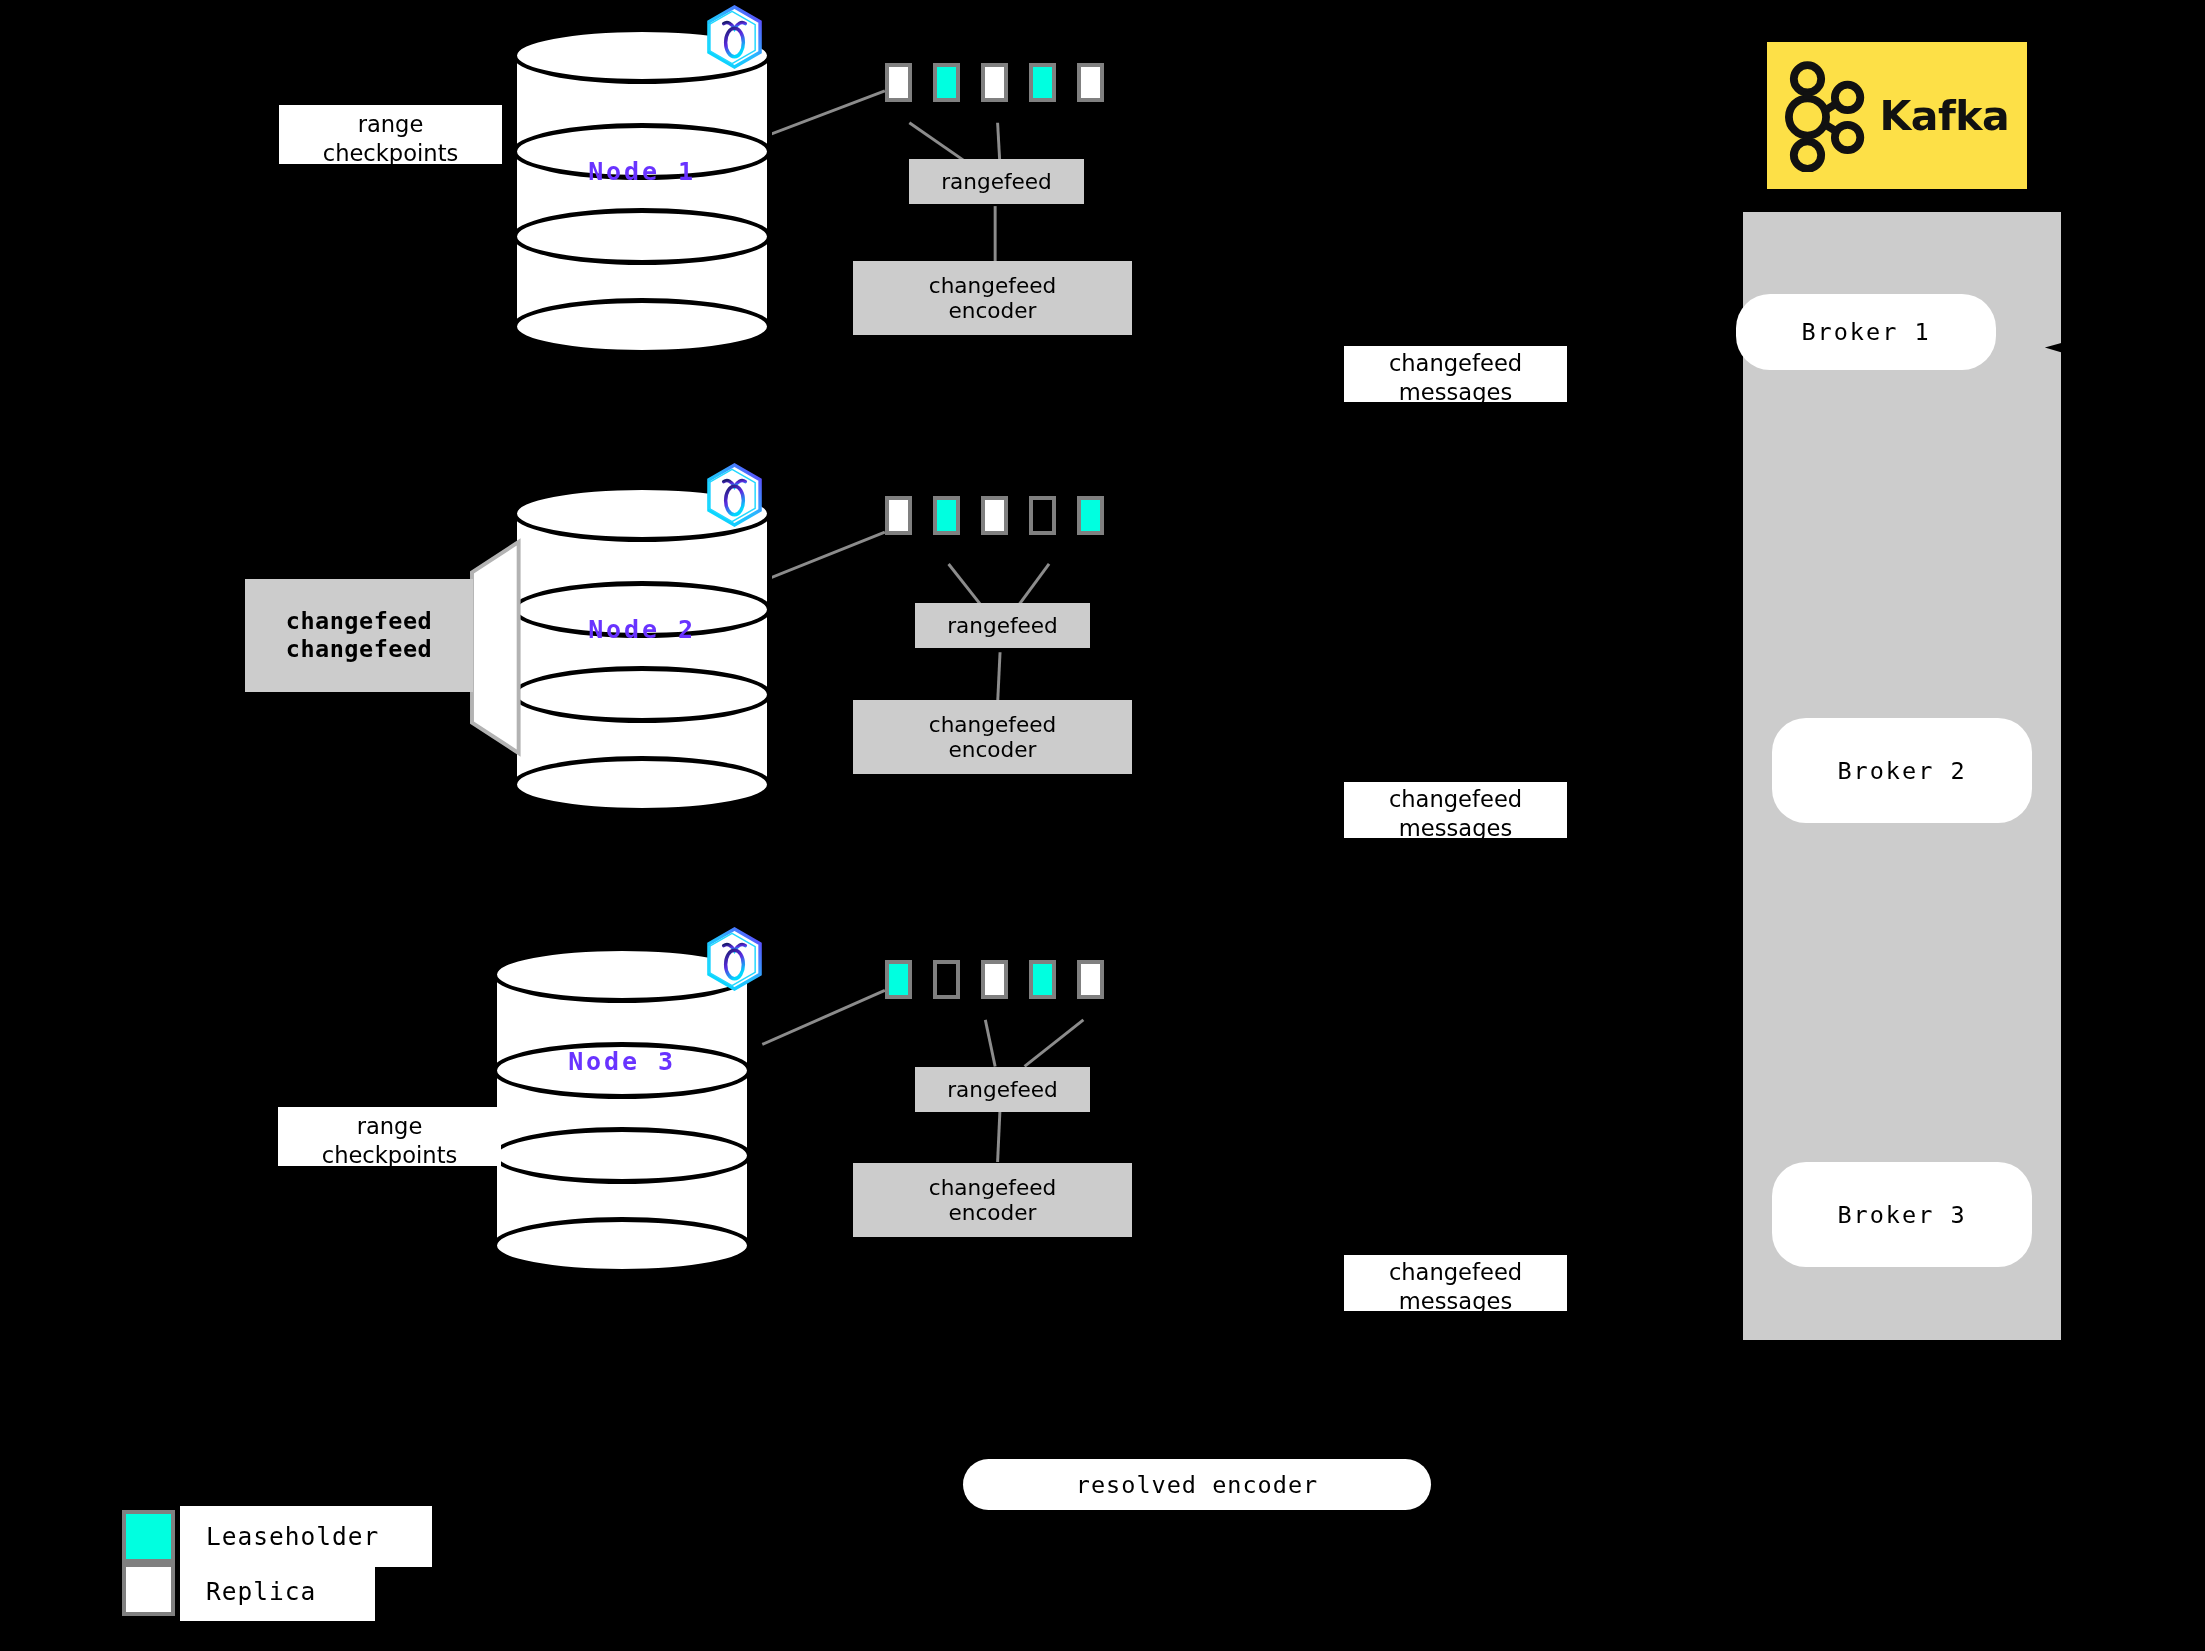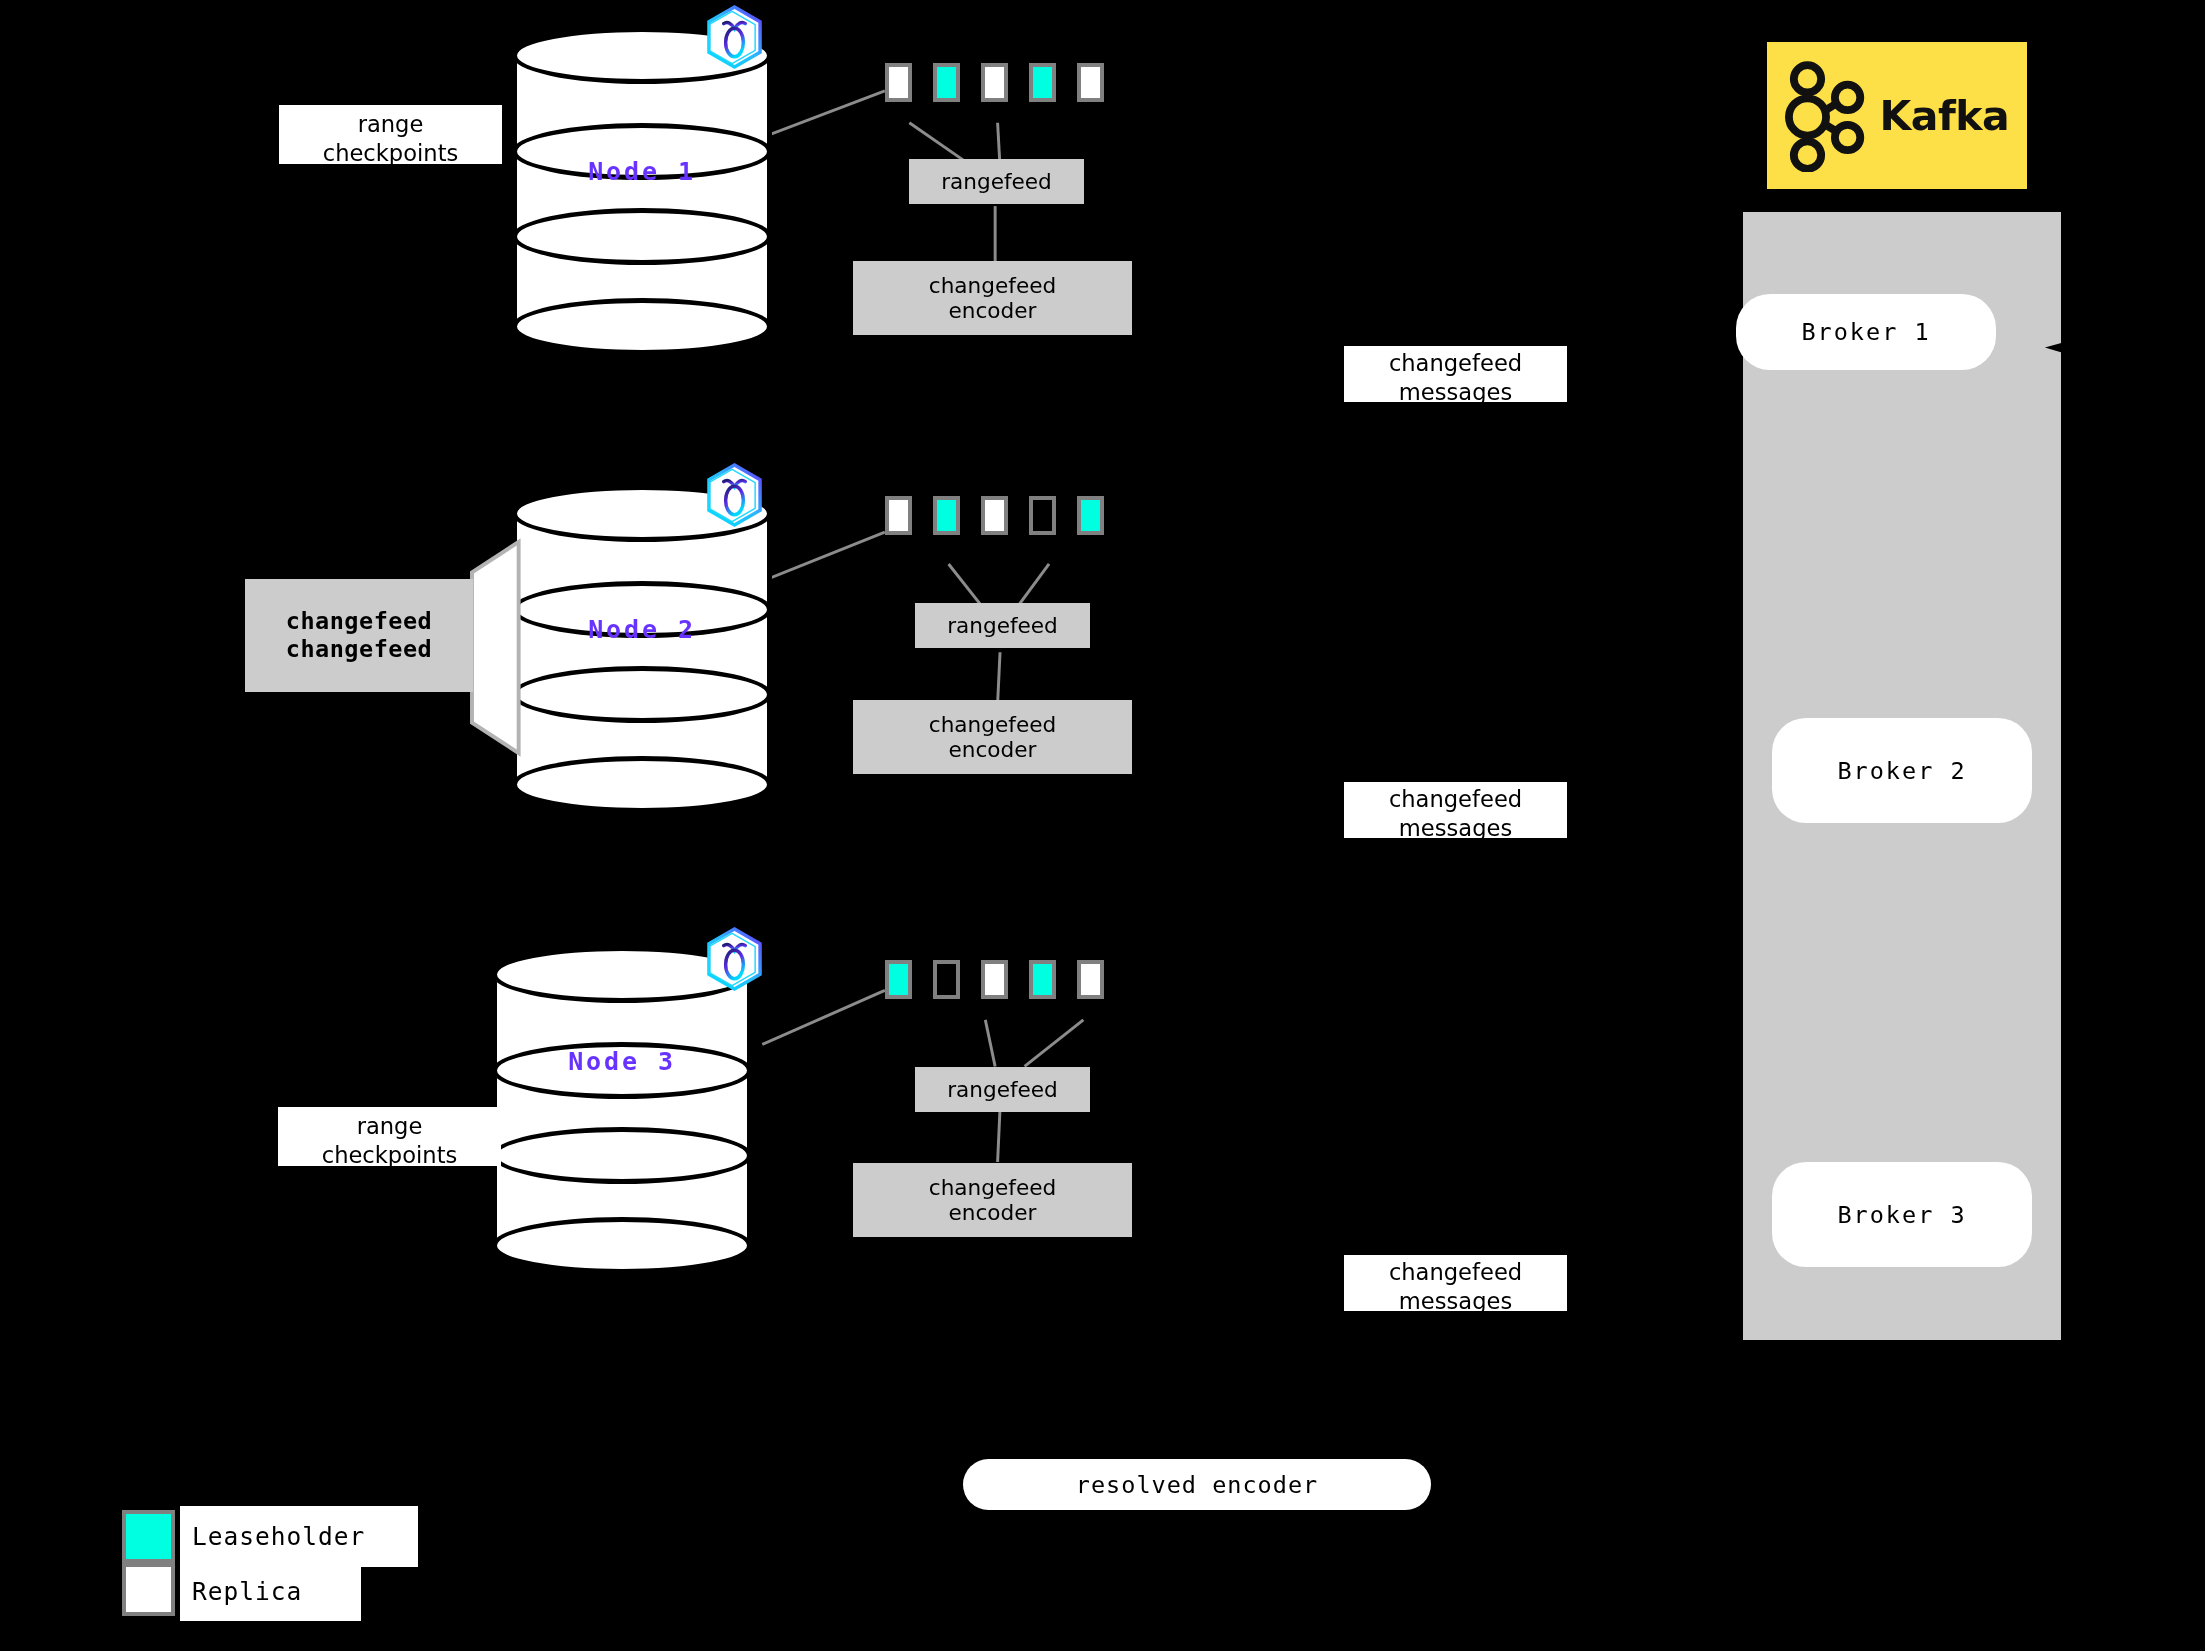--- a/index.html
+++ b/index.html
@@ -56,21 +56,21 @@
   
   .pill{position:absolute;background:#ffffff;border-radius:98px;display:flex;
         align-items:center;justify-content:center;color:#000;
         font-family:"DejaVu Sans Mono", monospace;font-size:23.5px;letter-spacing:1px;}
 
   
   .legend-swatch{position:absolute;width:53px;height:53px;border:4.4px solid #808080;
                  box-sizing:border-box;}
   .legend-text{position:absolute;background:#ffffff;color:#000;
                font-family:"DejaVu Sans Mono", monospace;font-size:24.5px;
-               display:flex;align-items:center;padding-left:12px;letter-spacing:1px;
+               display:flex;align-items:center;padding-left:26px;letter-spacing:1px;
                white-space:nowrap;}
 
   
   .banner{position:absolute;}
 </style>
 </head>
 <body>
 
 <div class="stage">
 

